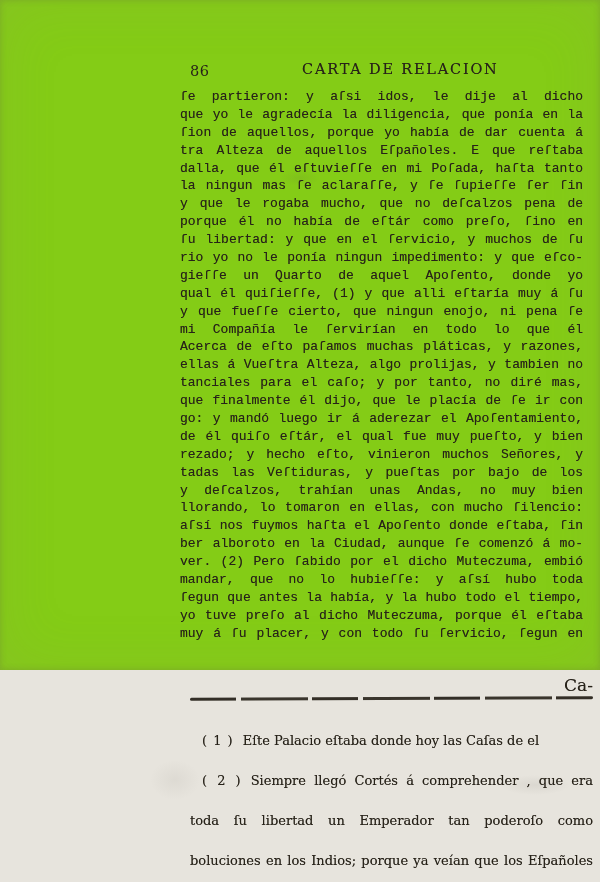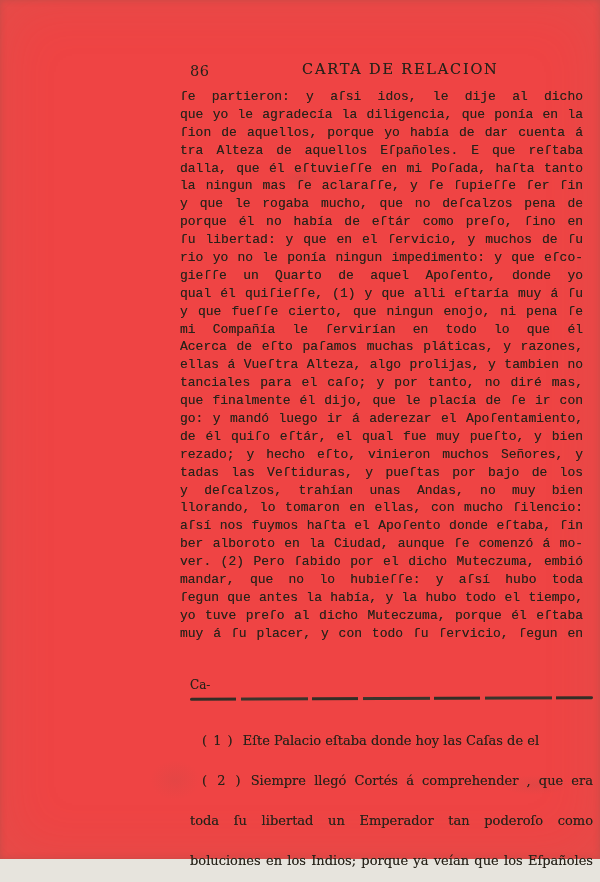--- a/index.html
+++ b/index.html
@@ -4,22 +4,22 @@
 <style>
   html,body{margin:0;padding:0;}
   body{
     width:600px;height:882px;
     background:#e7e4dd;
     font-family:"DejaVu Serif","Liberation Serif",serif;
     position:relative;
     overflow:hidden;
   }
   .page{
-    position:absolute;left:0;top:0;width:600px;height:859px;
-    background:#ef4444;
+    position:absolute;left:0;top:0;width:600px;height:670px;
+    background:#84cc16;
     box-shadow:
       inset 0 0 6px rgba(90,85,70,.25),
       inset 0 0 60px rgba(150,140,115,.14);
     color:#272219;
   }
   .smudge{position:absolute;border-radius:50%;pointer-events:none;}
   .smudge.s1{left:280px;top:170px;width:40px;height:16px;background:radial-gradient(closest-side,rgba(90,85,75,.10),rgba(90,85,75,0));}
   .smudge.s2{left:500px;top:775px;width:70px;height:20px;background:radial-gradient(closest-side,rgba(90,85,75,.09),rgba(90,85,75,0));}
   .smudge.s3{left:150px;top:760px;width:50px;height:40px;background:radial-gradient(closest-side,rgba(90,85,75,.07),rgba(90,85,75,0));}
 
@@ -37,21 +37,21 @@
   .bodyblock{position:absolute;left:180px;top:88px;width:403px;font-family:Liberation Mono, monospace;}
   .bline{
     height:17.9px;line-height:17.9px;font-size:13px;
     text-align:justify;text-align-last:justify;text-justify:inter-word;
     overflow:hidden;white-space:normal;
     text-shadow:0 0 .5px rgba(38,33,25,.5);
     word-spacing:.4px;
   }
   .catchword{
     position:absolute;left:190px;top:676px;width:403px;height:18px;
-    line-height:18px;font-size:12px;
+    line-height:18px;font-size:17px;text-align:right;
     text-shadow:0 0 .5px rgba(38,33,25,.5);
   }
 
   .fnrule{
     position:absolute;left:190px;top:697px;width:403px;height:3px;
     background:
       repeating-linear-gradient(90deg,
         #332e26 0px,#332e26 46px,
         rgba(51,46,38,0) 46px,rgba(51,46,38,0) 51px,
         #3a352c 51px,#3a352c 118px,

